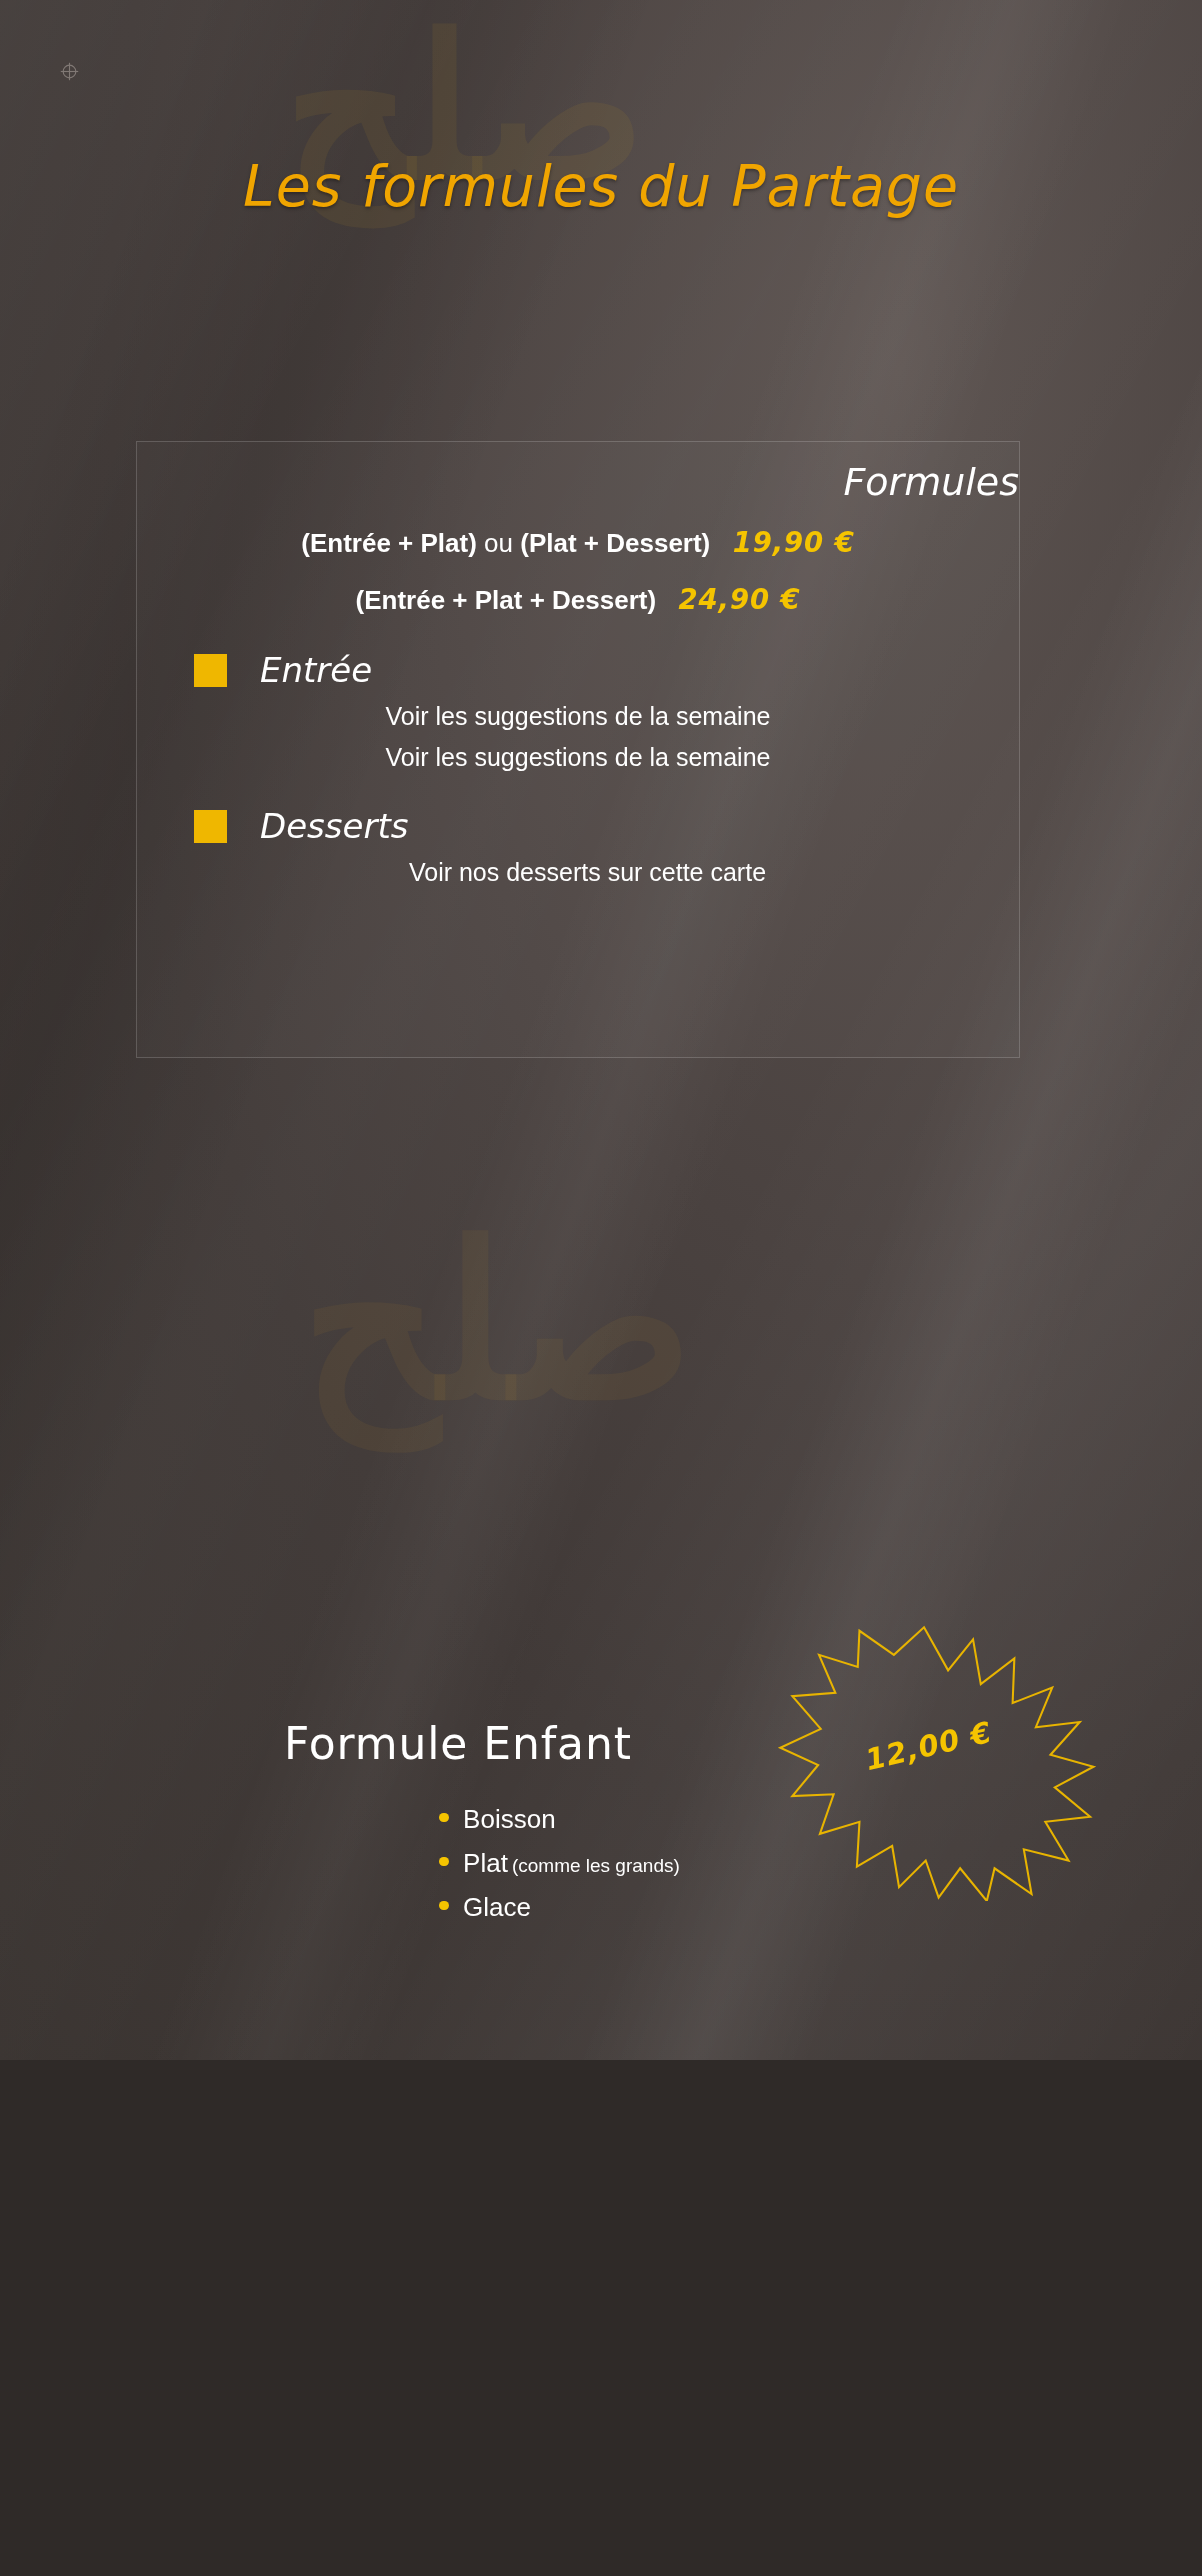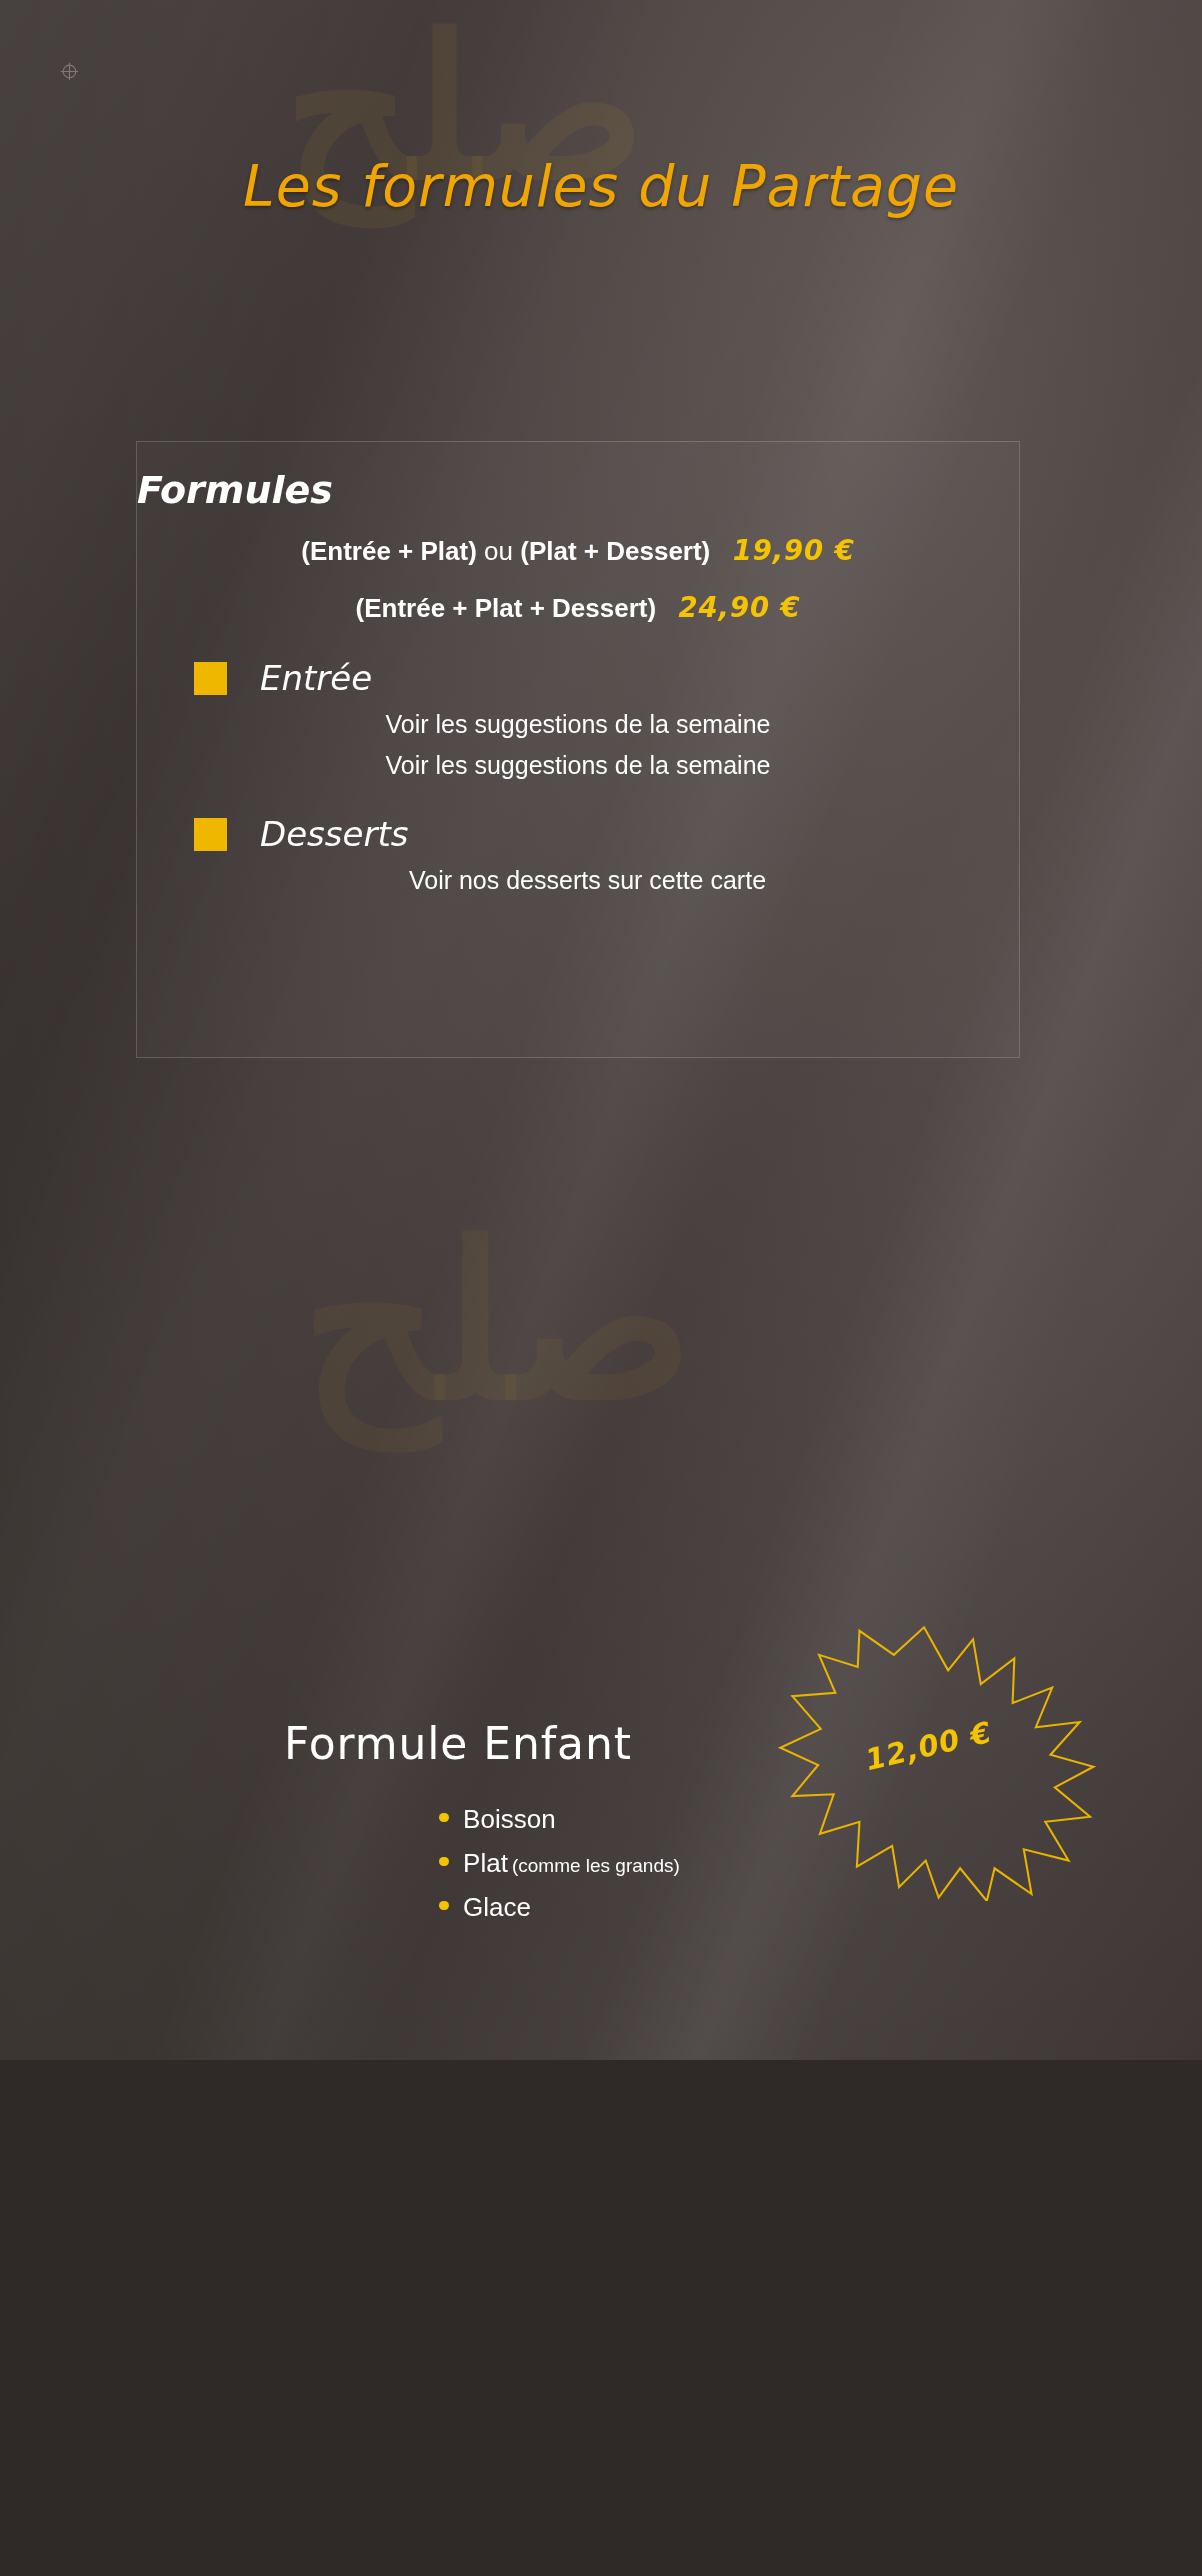--- a/index.html
+++ b/index.html
@@ -68,27 +68,27 @@
   .panel {
     position: absolute;
     left: 136px;
     top: 441px;
     width: 882px;
     height: 615px;
     border: 1.7px solid rgba(255,255,255,0.17);
     background: rgba(255,255,255,0.022);
   }
   .panel-heading {
-    text-align: left;
-    margin-top: 26px;
+    text-align: right;
+    margin-top: 18px;
     font-family: "DejaVu Sans", sans-serif;
     font-style: italic;
     font-size: 38px;
     color: #ffffff;
-    font-weight: 700;
+    font-weight: 400;
   }
   .formula-line {
     text-align: center;
     margin-top: 22.4px;
     font-size: 26px;
     color: #ffffff;
   }
   .formula-line .bold { font-weight: bold; }
   .formula-line .ou { font-weight: normal; }
   .price {

